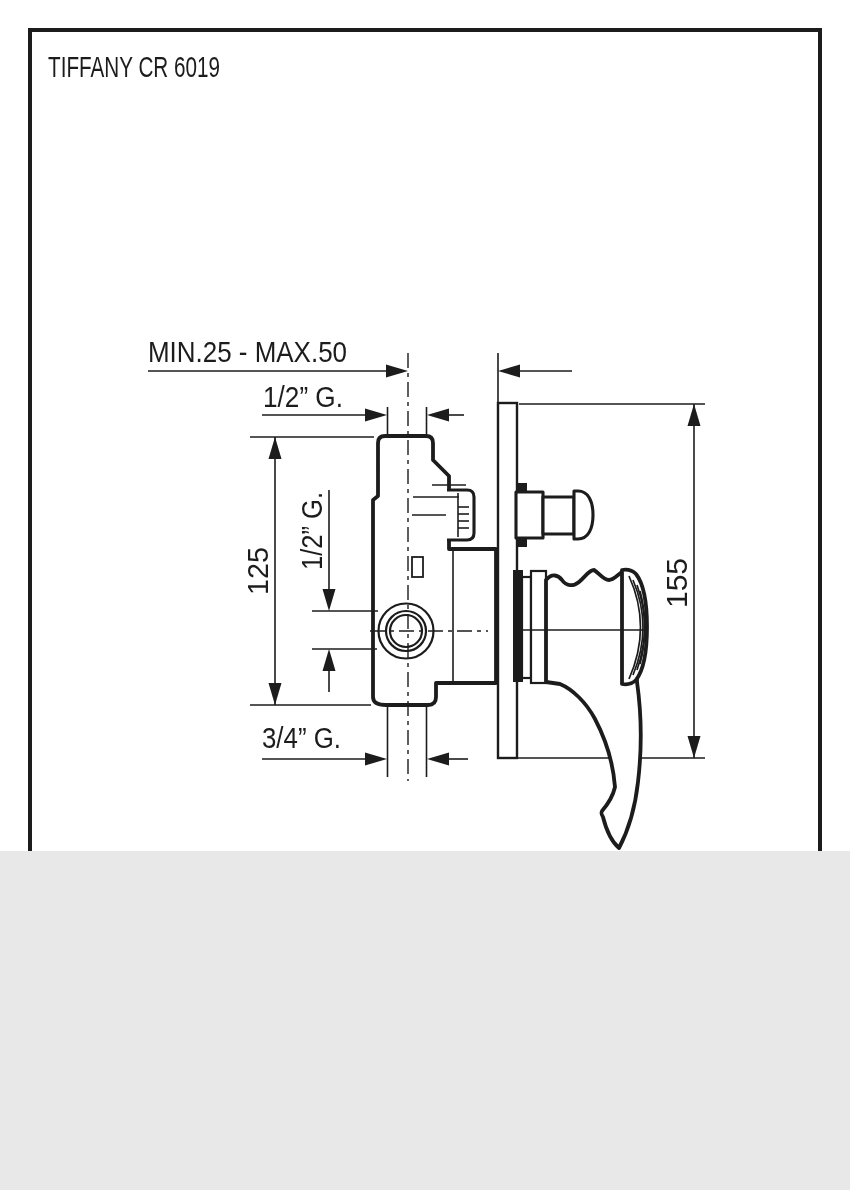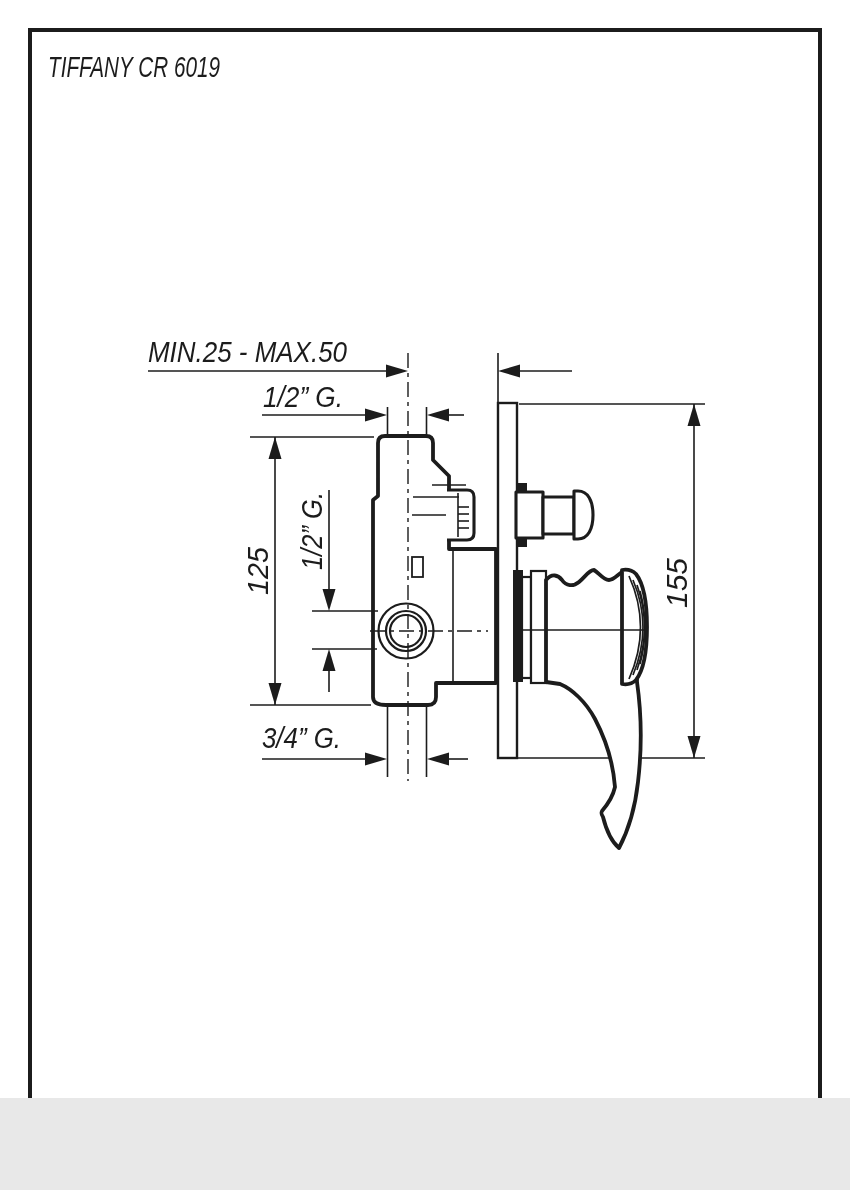--- a/index.html
+++ b/index.html
@@ -1,17 +1,17 @@
 <!DOCTYPE html>
 <html><head>
 <meta charset="utf-8">
 <style>
   :root{ --line:#1c1c1c; --bg:#ffffff; }
   html,body{ margin:0; padding:0; background:#e8e8e8; }
-  .page{ width:850px; height:1098px; background:var(--bg); position:relative; margin:0 auto;font-style:italic; }
+  .page{ width:850px; height:851px; background:var(--bg); position:relative; margin:0 auto; }
   svg{ display:block; }
   .frame{ fill:none; stroke:var(--line); stroke-width:4; }
   .title-text{ font-family:"Liberation Sans",sans-serif; font-size:30px; font-weight:500; fill:var(--line); }
   .dim-text{ font-family:"Liberation Sans",sans-serif; font-size:30px; font-weight:400; fill:var(--line); }
   .thick{ fill:#fff; stroke:var(--line); stroke-width:3.8; stroke-linejoin:round; stroke-linecap:round; }
   .med{ fill:#fff; stroke:var(--line); stroke-width:3.1; stroke-linejoin:round; }
   .plate{ fill:#fff; stroke:var(--line); stroke-width:2.4; }
   .esc{ fill:#fff; stroke:var(--line); stroke-width:2.2; }
   .thin{ fill:none; stroke:var(--line); stroke-width:1.6; }
   .hatch{ fill:none; stroke:var(--line); stroke-width:1.7; }

